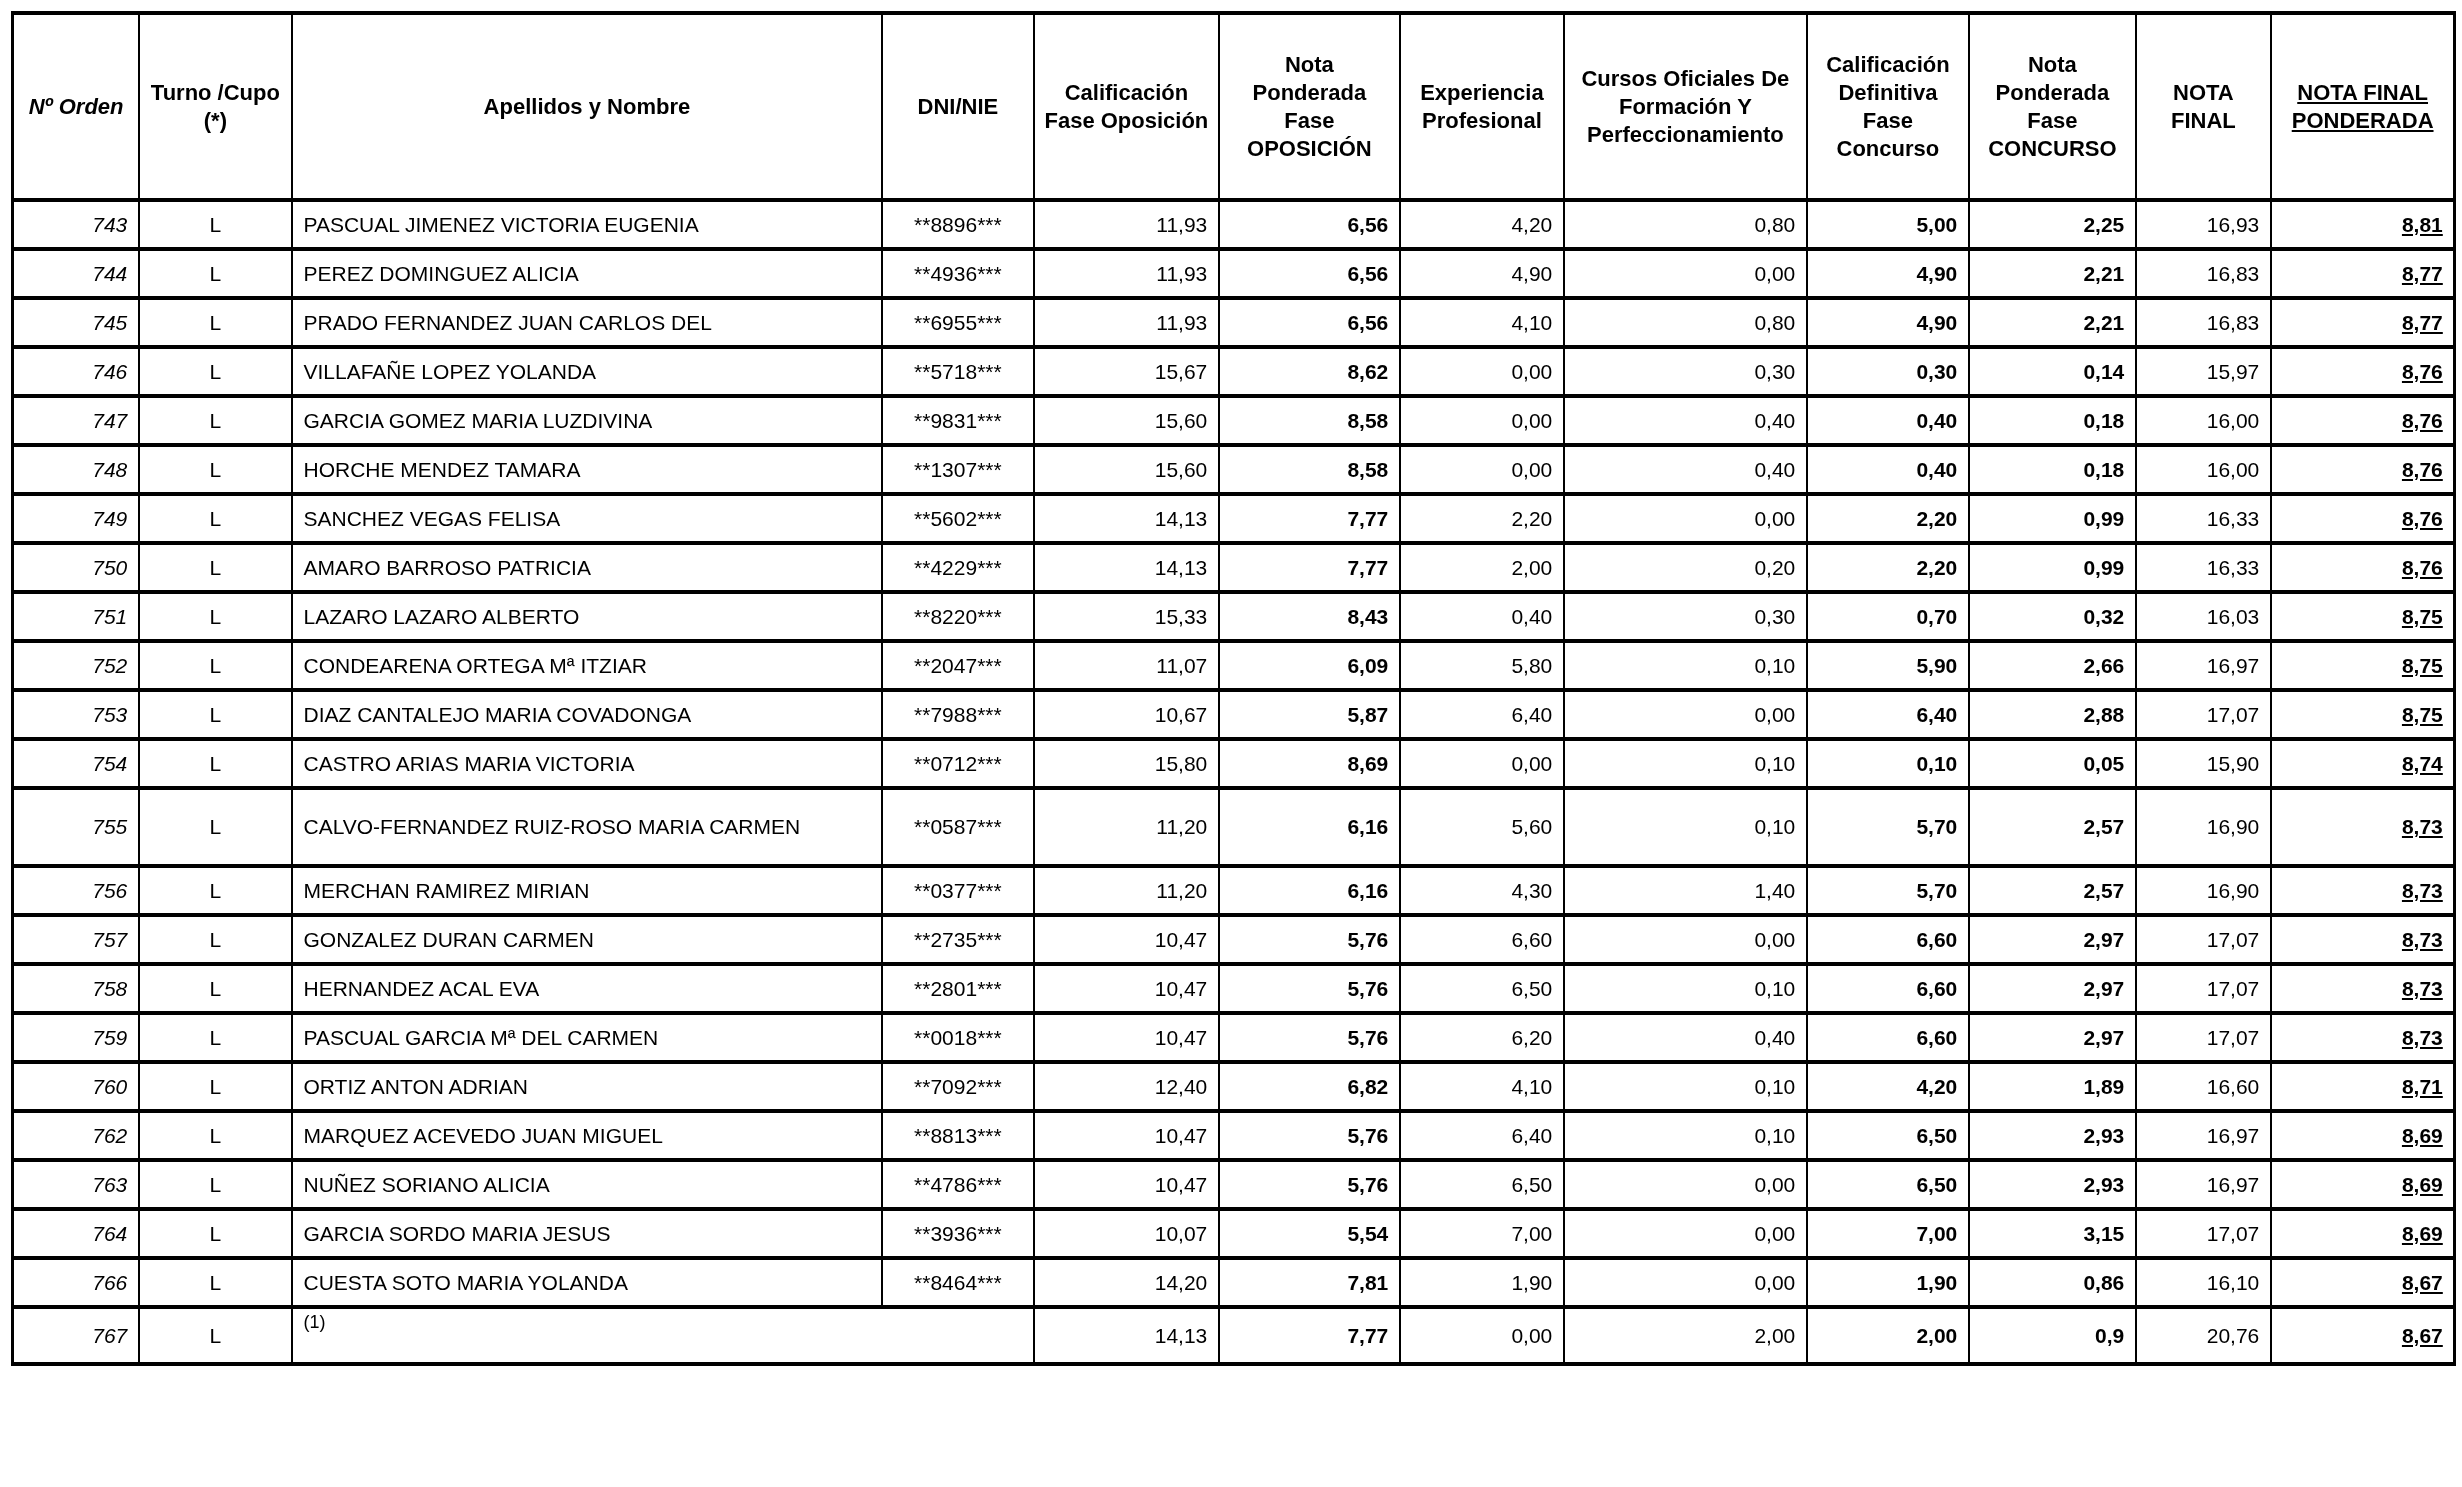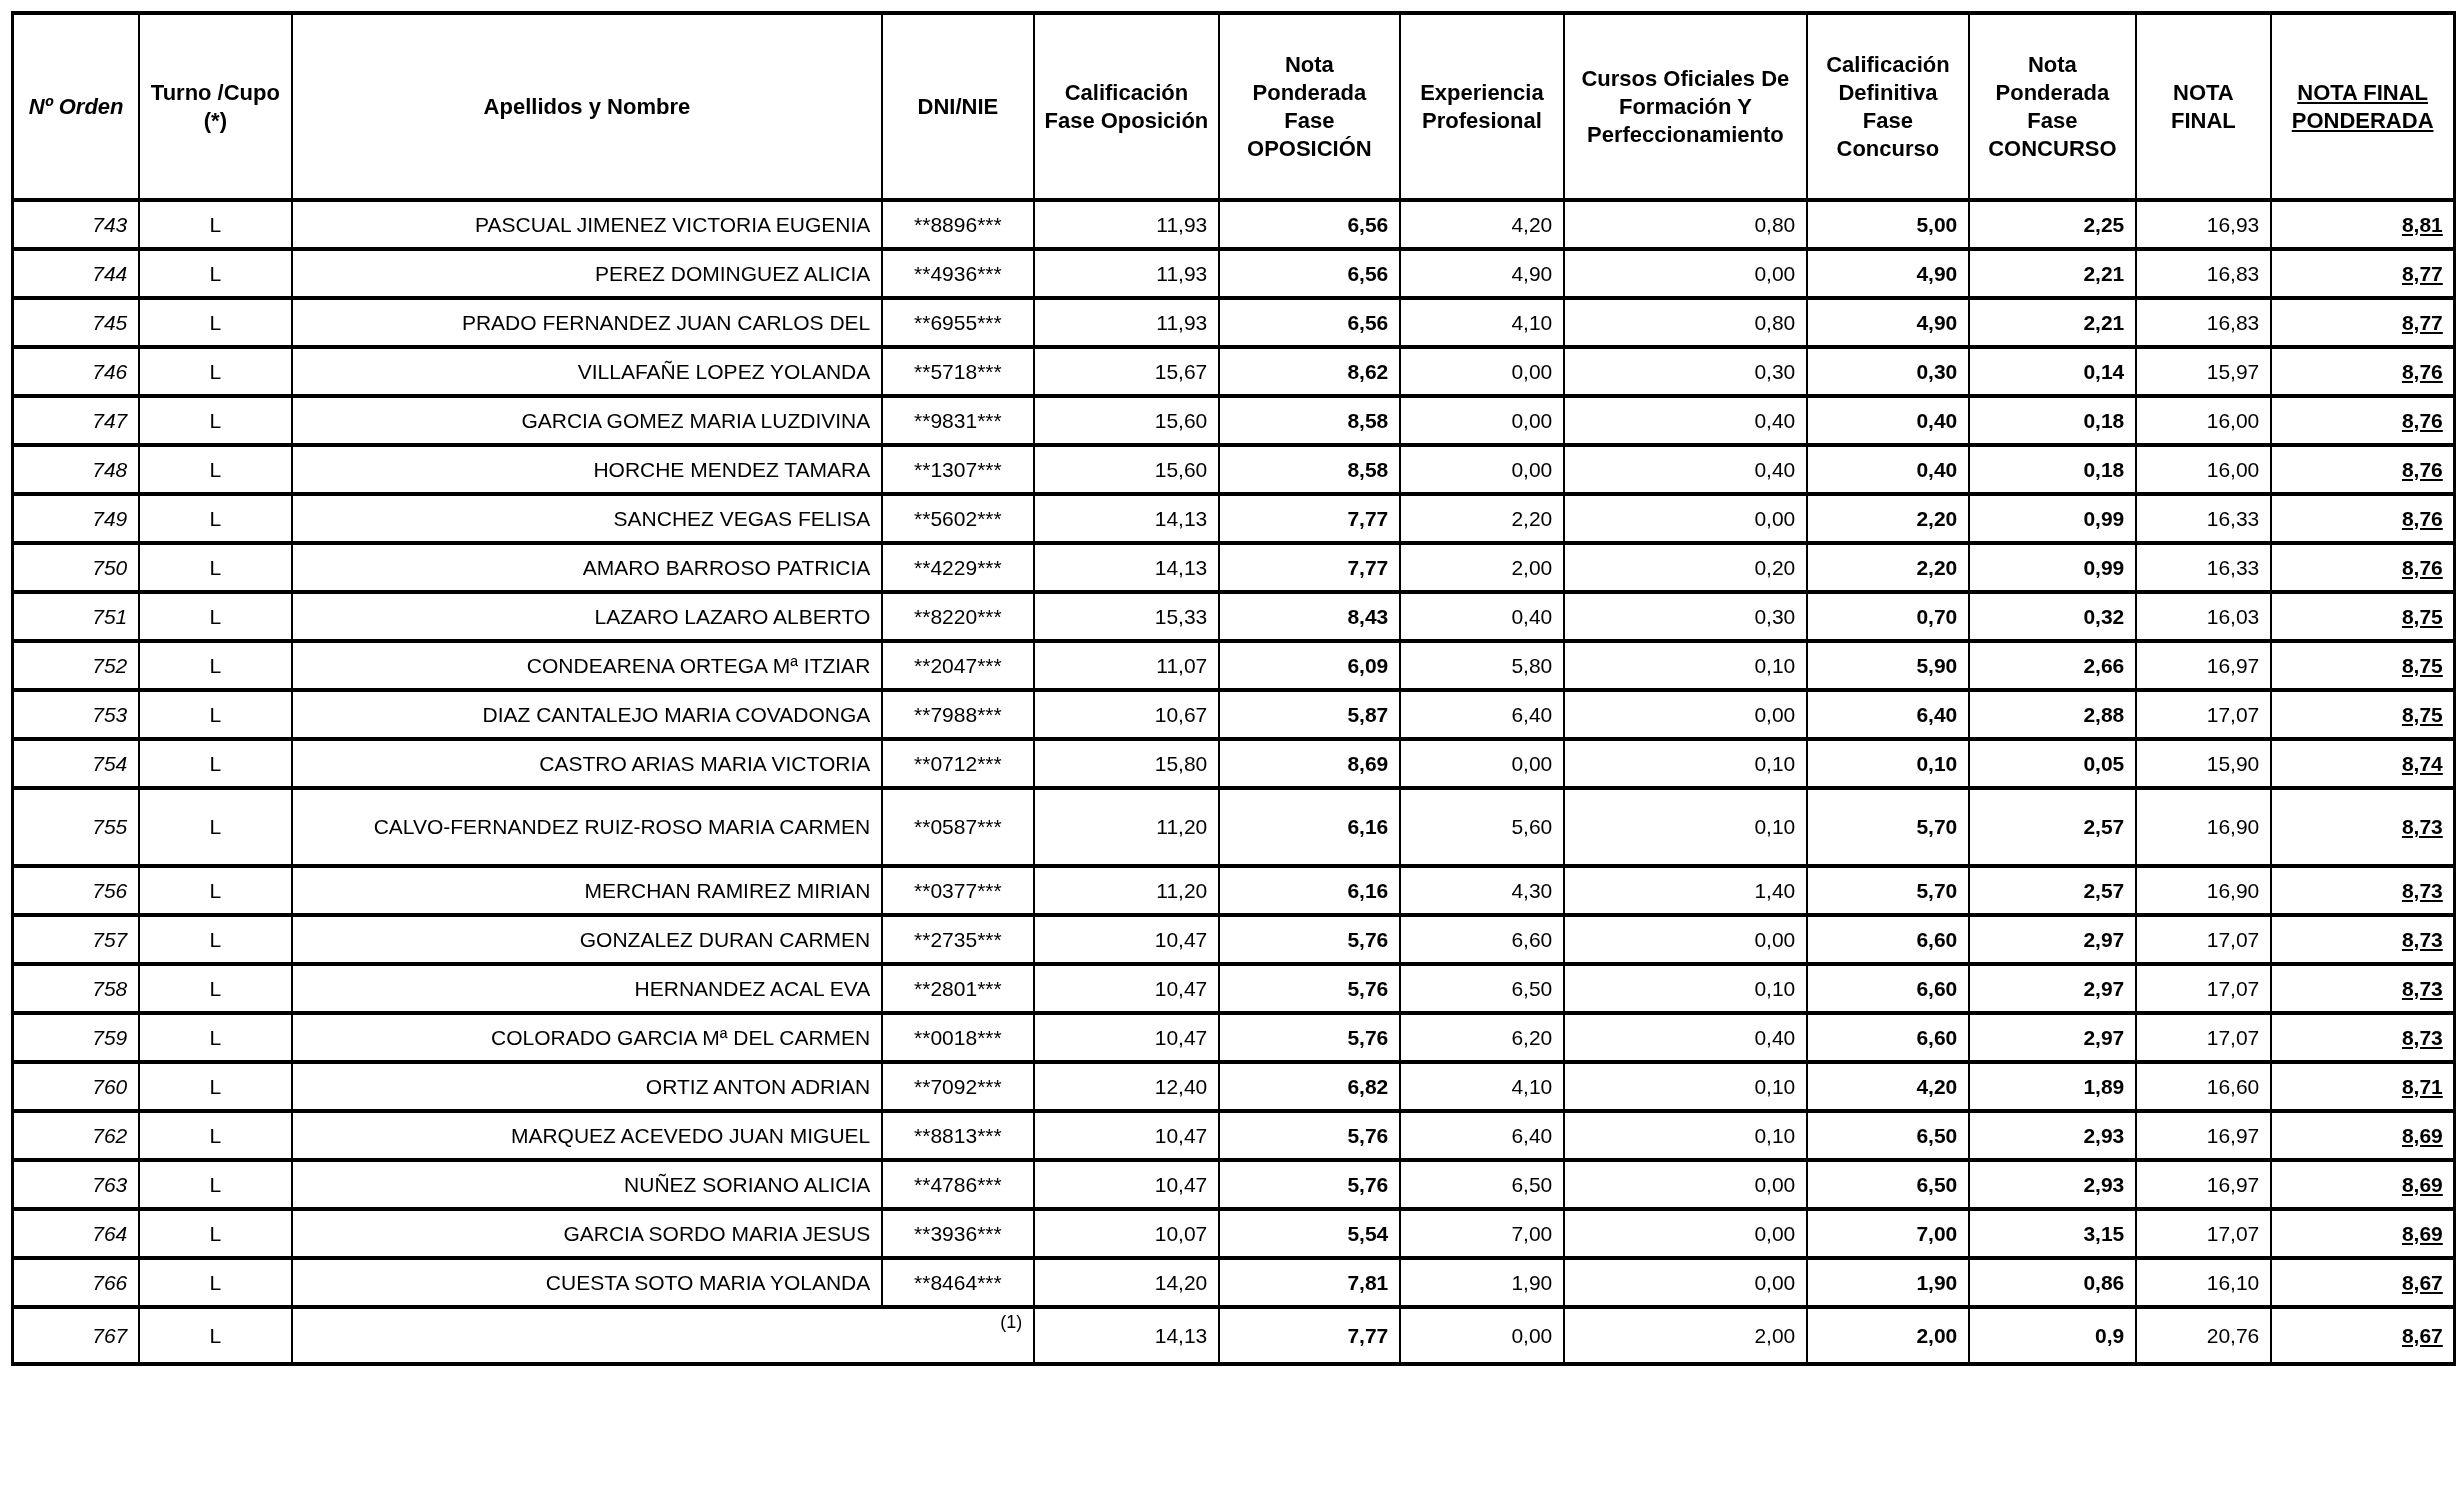--- a/index.html
+++ b/index.html
@@ -11,21 +11,21 @@
   table.grid th { font-weight: bold; font-size: 22px; line-height: 28px; text-align: center;
                   vertical-align: middle; height: 183px; white-space: normal; padding: 0 6px; }
   table.grid tbody tr { height: 49px; }
   table.grid tbody tr td { border-top-width: 4.5px; border-bottom-width: 0; font-size: 21px;
                            vertical-align: middle; }
   table.grid tbody tr:last-child td { border-bottom-width: 4.5px; }
   table.grid tbody tr.tall { height: 78px; }
   table.grid tbody tr.last { height: 57px; }
   td.num { text-align: right; }
   td.center { text-align: center; }
-  td.left { text-align: right; }
+  td.left { text-align: left; }
   td.bold { font-weight: bold; }
   td.note { vertical-align: top !important; padding-top: 3px !important; font-size: 18px !important; }
   thead th { border-top-width: 4.5px !important; }
   thead th:first-child, tbody td:first-child { border-left-width: 3px; font-style: italic; }
   thead th:last-child, tbody td:last-child { border-right-width: 3px; text-decoration: underline; }
 </style>
 </head>
 <body>
 
 <table class="grid">
@@ -280,21 +280,21 @@
         <td class="num">6,50</td>
         <td class="num">0,10</td>
         <td class="num bold">6,60</td>
         <td class="num bold">2,97</td>
         <td class="num">17,07</td>
         <td class="num bold">8,73</td>
       </tr>
       <tr>
         <td class="num">759</td>
         <td class="center">L</td>
-        <td class="left">COLORADO GARCIA Mª DEL CARMEN</td>
+        <td class="left">PASCUAL GARCIA Mª DEL CARMEN</td>
         <td class="center">**0018***</td>
         <td class="num">10,47</td>
         <td class="num bold">5,76</td>
         <td class="num">6,20</td>
         <td class="num">0,40</td>
         <td class="num bold">6,60</td>
         <td class="num bold">2,97</td>
         <td class="num">17,07</td>
         <td class="num bold">8,73</td>
       </tr>

